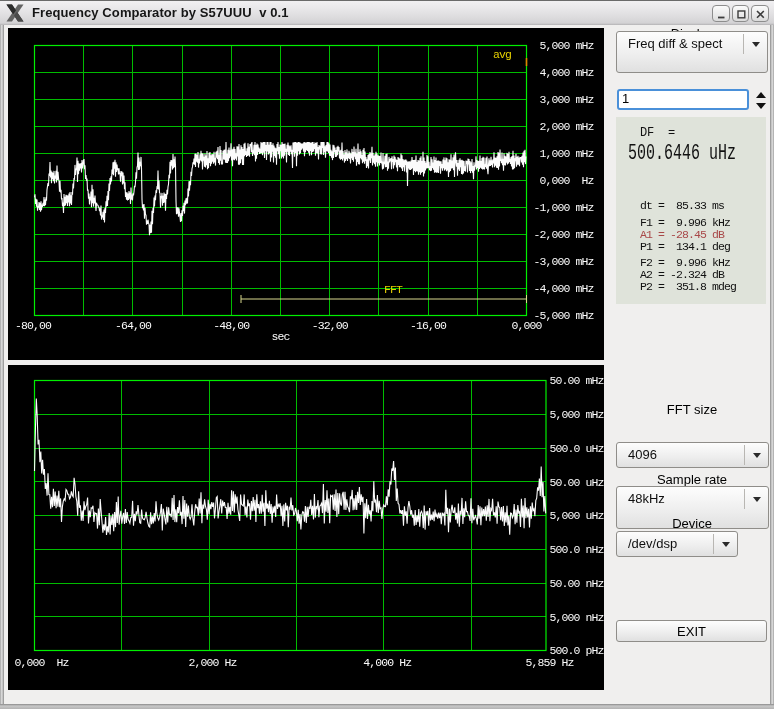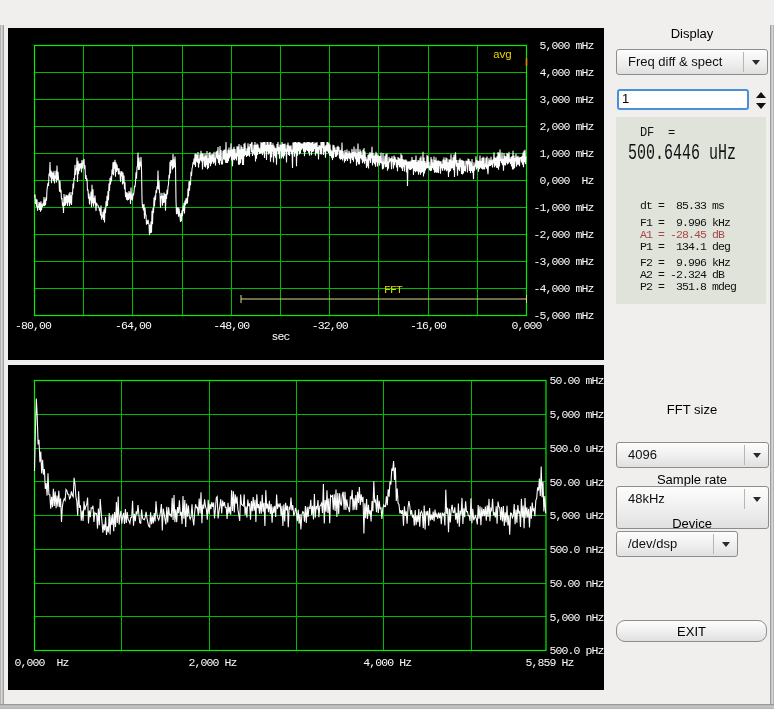--- a/index.html
+++ b/index.html
@@ -24,25 +24,43 @@
   border-left:4.5px solid transparent; border-right:4.5px solid transparent; border-top:5px solid #2a2a2a; }
 .entry { position:absolute; background:#fff; border:2px solid #4a90d9; border-radius:3px;
   font-size:13px; color:#000; padding-left:3px; padding-top:0px; height:21px !important; }
 .spinup { position:absolute; width:0; height:0; border-left:5px solid transparent; border-right:5px solid transparent; border-bottom:6px solid #111; }
 .spindn { position:absolute; width:0; height:0; border-left:5px solid transparent; border-right:5px solid transparent; border-top:6px solid #111; }
 .ropanel { position:absolute; background:#dfe3da; }
 .mtxt { position:absolute; font-family:"Liberation Mono",monospace; color:#111; white-space:pre; letter-spacing:-0.2px; }
 .mtxt.big { font-size:15px; letter-spacing:0; transform:scaleY(1.52); transform-origin:0 0; }
 .mtxt.sm { font-size:11.5px; letter-spacing:-0.9px; }
 .mtxt.red { color:#a84848; }
-.exit { position:absolute; border:1px solid #8f8d89; border-radius:9px; text-align:center;
+.exit { position:absolute; border:1px solid #8f8d89; border-radius:3px; text-align:center;
   background:linear-gradient(#fdfdfd,#ededed 60%,#e0e0e0); font-size:13px; padding-top:3px; height:22px !important; }
 </style></head>
 <body>
 <div id="win">
+<div id="title">
+      <svg width="18" height="18" style="position:absolute;left:6px;top:3px" viewBox="0 0 18 18">
+<path d="M0.5 0.5 L6 0.5 L17.5 17.5 L12 17.5 Z" fill="#3c3c3c"></path>
+<path d="M17.5 0.5 L12 0.5 L0.5 17.5 L6 17.5 Z" fill="#636363"></path>
+<path d="M0.5 0.5 L6 0.5 L10 6.5 L7.2 10.2 Z" fill="#2c2c2c"></path>
+<path d="M17.5 17.5 L12 17.5 L8 11.5 L10.8 7.8 Z" fill="#4a4a4a"></path>
+</svg>
+      <span class="t">Frequency Comparator by S57UUU&nbsp; v 0.1</span>
+<div class="wbtn" style="left:712px"><svg width="17" height="17" viewBox="0 0 17 17">
+          <line x1="5" y1="11.5" x2="11.5" y2="11.5" stroke="#3c3c3c" stroke-width="1.8"></line>
+        </svg></div>
+      <div class="wbtn" style="left:731.5px"><svg width="17" height="17" viewBox="0 0 17 17">
+          <rect x="5" y="5" width="6.8" height="6.8" fill="none" stroke="#3c3c3c" stroke-width="1.4"></rect>
+        </svg></div>
+      <div class="wbtn" style="left:751px"><svg width="17" height="17" viewBox="0 0 17 17">
+          <path d="M5 5 L11.8 11.8 M11.8 5 L5 11.8" stroke="#3c3c3c" stroke-width="1.6"></path>
+        </svg></div>
+</div>
 <svg width="596" height="332" style="position:absolute;left:8px;top:28px;background:#000">
       <line x1="75.5" y1="17.5" x2="75.5" y2="287.5" stroke="#00bc00" stroke-width="1"></line>
       <line x1="124.5" y1="17.5" x2="124.5" y2="287.5" stroke="#00bc00" stroke-width="1"></line>
       <line x1="174.5" y1="17.5" x2="174.5" y2="287.5" stroke="#00bc00" stroke-width="1"></line>
       <line x1="223.5" y1="17.5" x2="223.5" y2="287.5" stroke="#00bc00" stroke-width="1"></line>
       <line x1="272.5" y1="17.5" x2="272.5" y2="287.5" stroke="#00bc00" stroke-width="1"></line>
       <line x1="321.5" y1="17.5" x2="321.5" y2="287.5" stroke="#00bc00" stroke-width="1"></line>
       <line x1="370.5" y1="17.5" x2="370.5" y2="287.5" stroke="#00bc00" stroke-width="1"></line>
       <line x1="420.5" y1="17.5" x2="420.5" y2="287.5" stroke="#00bc00" stroke-width="1"></line>
       <line x1="469.5" y1="17.5" x2="469.5" y2="287.5" stroke="#00bc00" stroke-width="1"></line>
@@ -105,21 +123,21 @@
       <text x="541.6" y="188.1" font-family="Liberation Mono, monospace" font-size="11.5" letter-spacing="-0.9" fill="#fbfbfb">500.0 nHz</text>
       <text x="541.6" y="221.8" font-family="Liberation Mono, monospace" font-size="11.5" letter-spacing="-0.9" fill="#fbfbfb">50.00 nHz</text>
       <text x="541.6" y="255.6" font-family="Liberation Mono, monospace" font-size="11.5" letter-spacing="-0.9" fill="#fbfbfb">5,000 nHz</text>
       <text x="541.6" y="289.3" font-family="Liberation Mono, monospace" font-size="11.5" letter-spacing="-0.9" fill="#fbfbfb">500.0 pHz</text>
       <text x="6.5" y="300.5" font-family="Liberation Mono, monospace" font-size="11.5" letter-spacing="-0.9" fill="#fbfbfb">0,000&nbsp;&nbsp;Hz</text>
       <text x="180.5" y="300.5" font-family="Liberation Mono, monospace" font-size="11.5" letter-spacing="-0.9" fill="#fbfbfb">2,000 Hz</text>
       <text x="355.2" y="300.5" font-family="Liberation Mono, monospace" font-size="11.5" letter-spacing="-0.9" fill="#fbfbfb">4,000 Hz</text>
       <text x="517.5" y="300.5" font-family="Liberation Mono, monospace" font-size="11.5" letter-spacing="-0.9" fill="#fbfbfb">5,859 Hz</text>
     </svg>
 <div class="lab" style="left:616px;top:25.5px;width:152px">Display</div>
-    <div class="combo" style="left:616px;top:49px;width:152px;height:26px">
+    <div class="combo" style="left:616px;top:31px;width:152px;height:42px">
 <span class="ctext">Freq diff &amp; spect</span>
       <span class="csep"></span>
       <span class="carr"></span>
     </div>
     <div class="entry" style="left:617px;top:89px;width:132px;height:17px">1</div>
     <div class="spinup" style="left:756px;top:92px"></div>
     <div class="spindn" style="left:756px;top:103px"></div>
     <div class="ropanel" style="left:616px;top:117px;width:150px;height:187px"></div>
     <div class="mtxt" style="left:640px;top:126px;font-size:12px">DF&nbsp;&nbsp;=</div>
     <div class="mtxt big" style="left:628px;top:141px">500.6446 uHz</div>

